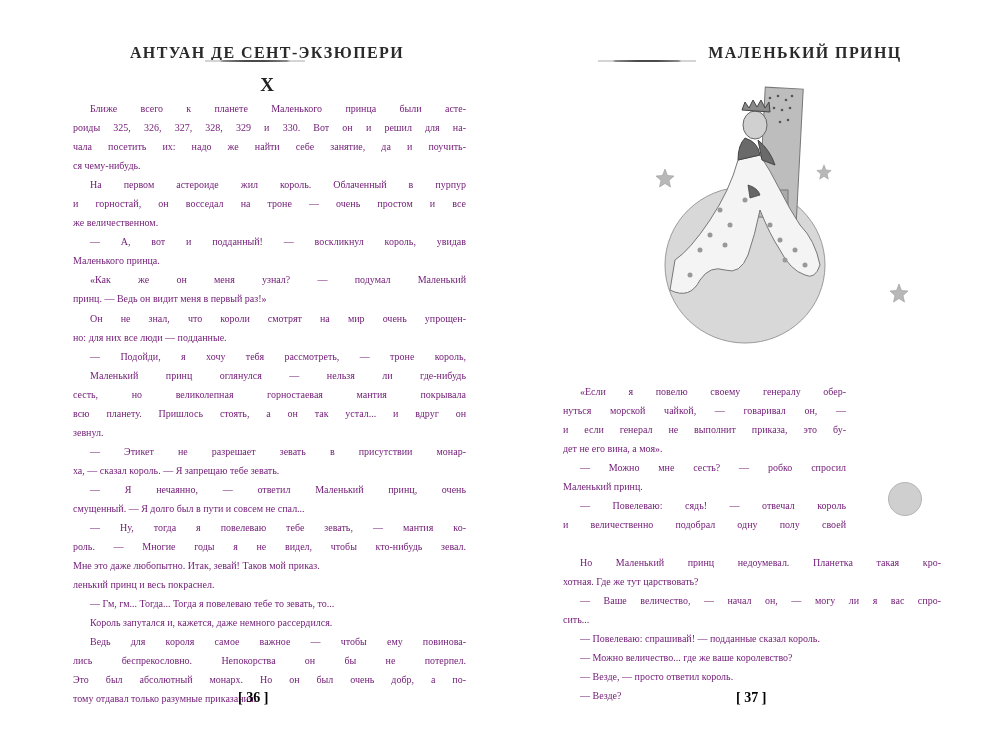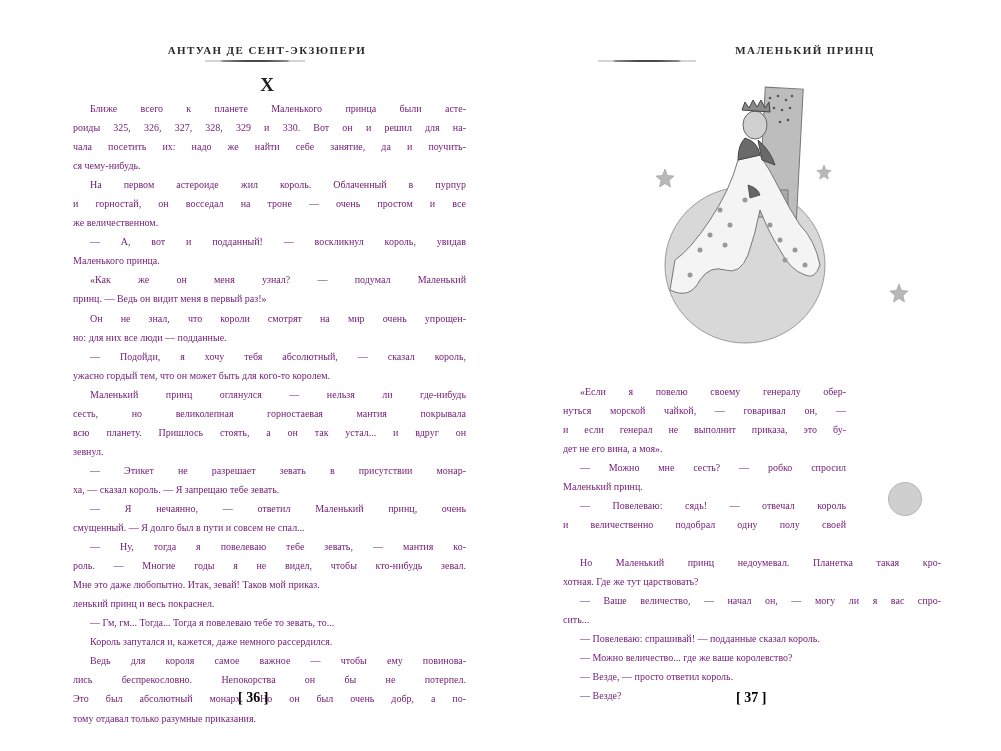--- a/index.html
+++ b/index.html
@@ -9,21 +9,21 @@
     font-family: "Liberation Serif", "DejaVu Serif", serif;
     color: #2a2a2a;
     position: relative;
   }
   .page { position: absolute; top: 0; height: 751px; }
   .page-left { left: 0; width: 500px; }
   .page-right { left: 500px; width: 501px; }
 
   .running-head {
     position: absolute; top: 44px;
-    font-size: 11px; font-weight: bold; letter-spacing: 1.4px;
+    font-size: 16px; font-weight: bold; letter-spacing: 1.4px;
     text-align: center; color: #2a2a2a;
   }
   .page-left .running-head { left: 62px; width: 410px; }
   .page-right .running-head { left: 100px; width: 410px; }
   .rule {
     position: absolute; top: 60px; height: 2px;
     background: linear-gradient(to right, #d4d4d4 0%, #d4d4d4 15%, #8a8a8a 18%, #4a4a4a 40%, #4a4a4a 60%, #8a8a8a 82%, #d4d4d4 85%, #d4d4d4 100%);
   }
   .page-left .rule { left: 205px; width: 100px; }
   .page-right .rule { left: 98px; width: 98px; }
@@ -68,22 +68,21 @@
       <span class="line last">ся чему-нибудь.</span>
       <span class="line indent">На первом астероиде жил король. Облаченный в пурпур</span>
       <span class="line">и горностай, он восседал на троне — очень простом и все</span>
       <span class="line last">же величественном.</span>
       <span class="line indent">— А, вот и подданный! — воскликнул король, увидав</span>
       <span class="line last">Маленького принца.</span>
       <span class="line indent">«Как же он меня узнал? — подумал Маленький</span>
       <span class="line last">принц. — Ведь он видит меня в первый раз!»</span>
       <span class="line indent">Он не знал, что короли смотрят на мир очень упрощен-</span>
       <span class="line last">но: для них все люди — подданные.</span>
-      <span class="line indent">— Подойди, я хочу тебя абсолютный, — сказал король,</span>
-      <span class="line last">ужасно гордый тем, что он может быть для кого-то королем.</span>
+      <span class="line indent">— Подойди, я хочу тебя рассмотреть, — троне король,</span>
       <span class="line indent">Маленький принц оглянулся — нельзя ли где-нибудь</span>
       <span class="line">сесть, но великолепная горностаевая мантия покрывала</span>
       <span class="line">всю планету. Пришлось стоять, а он так устал... и вдруг он</span>
       <span class="line last">зевнул.</span>
       <span class="line indent">— Этикет не разрешает зевать в присутствии монар-</span>
       <span class="line last">ха, — сказал король. — Я запрещаю тебе зевать.</span>
       <span class="line indent">— Я нечаянно, — ответил Маленький принц, очень</span>
       <span class="line last">смущенный. — Я долго был в пути и совсем не спал...</span>
       <span class="line indent">— Ну, тогда я повелеваю тебе зевать, — мантия ко-</span>
       <span class="line">роль. — Многие годы я не видел, чтобы кто-нибудь зевал.</span>

